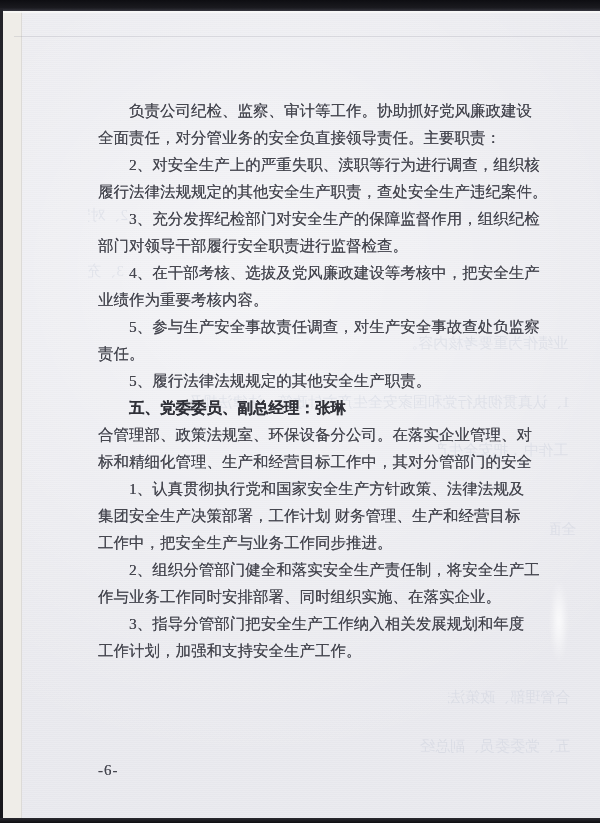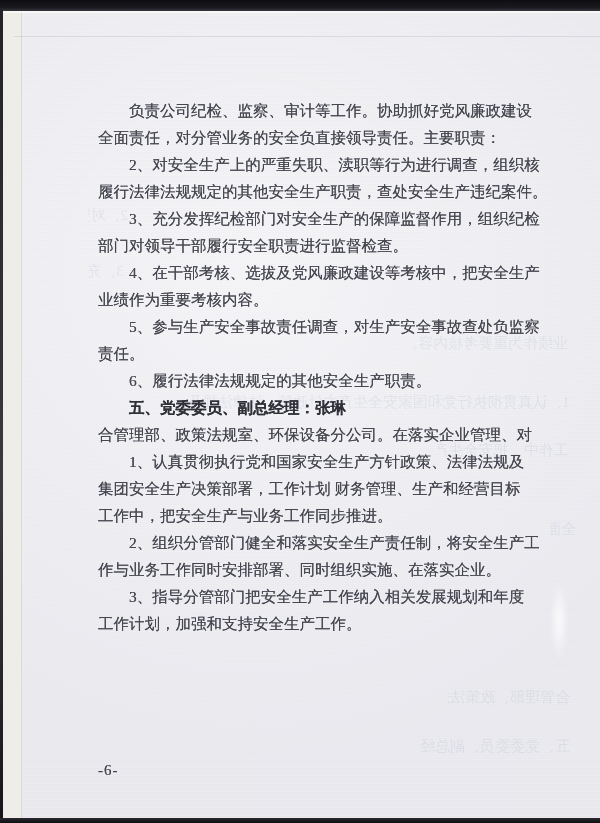--- a/index.html
+++ b/index.html
@@ -131,23 +131,24 @@
       <div class="line indent">负责公司纪检、监察、审计等工作。协助抓好党风廉政建设</div>
       <div class="line">全面责任，对分管业务的安全负直接领导责任。主要职责：</div>
       <div class="line indent">2、对安全生产上的严重失职、渎职等行为进行调查，组织核</div>
       <div class="line">履行法律法规规定的其他安全生产职责，查处安全生产违纪案件。</div>
       <div class="line indent">3、充分发挥纪检部门对安全生产的保障监督作用，组织纪检</div>
       <div class="line">部门对领导干部履行安全职责进行监督检查。</div>
       <div class="line indent">4、在干部考核、选拔及党风廉政建设等考核中，把安全生产</div>
       <div class="line">业绩作为重要考核内容。</div>
       <div class="line indent">5、参与生产安全事故责任调查，对生产安全事故查处负监察</div>
       <div class="line">责任。</div>
-      <div class="line indent">6、履行法律法规规定的其他安全生产职责。</div>
+      <div class="line indent">5、履行法律法规规定的其他安全生产职责。</div>
       <div class="line indent bold">五、党委委员、副总经理：张琳</div>
       <div class="line">合管理部、政策法规室、环保设备分公司。在落实企业管理、对</div>
+      <div class="line">标和精细化管理、生产和经营目标工作中，其对分管部门的安全</div>
       <div class="line indent">1、认真贯彻执行党和国家安全生产方针政策、法律法规及</div>
       <div class="line">集团安全生产决策部署，工作计划 财务管理、生产和经营目标</div>
       <div class="line">工作中，把安全生产与业务工作同步推进。</div>
       <div class="line indent">2、组织分管部门健全和落实安全生产责任制，将安全生产工</div>
       <div class="line">作与业务工作同时安排部署、同时组织实施、在落实企业。</div>
       <div class="line indent">3、指导分管部门把安全生产工作纳入相关发展规划和年度</div>
       <div class="line">工作计划，加强和支持安全生产工作。</div>
     </div>
 
   <div class="page-number">-6-</div>

